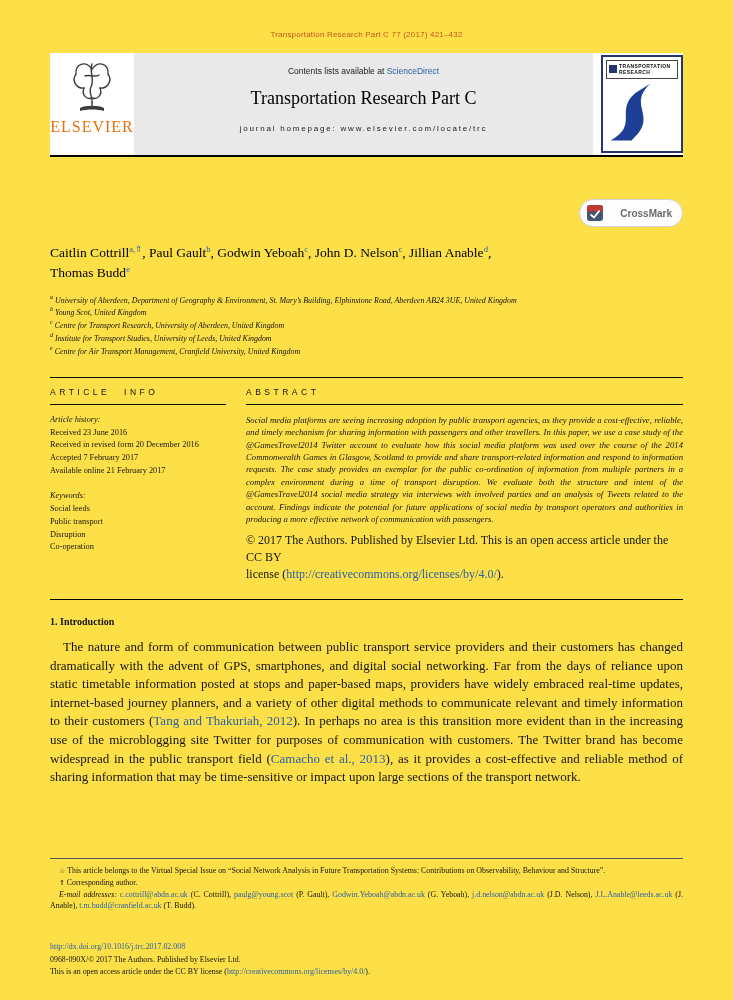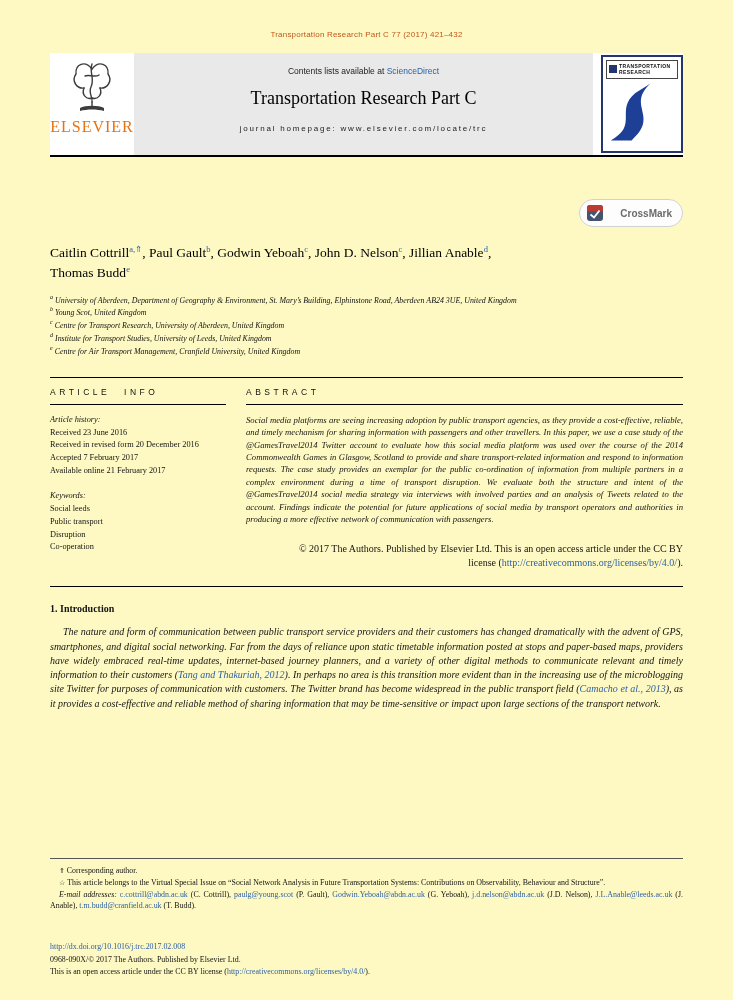--- a/index.html
+++ b/index.html
@@ -1,16 +1,16 @@
 <!DOCTYPE html>
 <html><head>
 <meta charset="utf-8">
 <style>
   html,body{margin:0;padding:0;background:#ffffff;}
-  .page{width:733px;height:1000px;overflow:hidden;position:relative;background:#fef9c3;
+  .page{width:733px;height:1000px;overflow:hidden;position:relative;background:#fde047;
         font-family:"Liberation Serif",serif;color:#141414;padding:30px 50px 24px;box-sizing:border-box;}
 
   
   .top-citation{text-align:center;font-family:"Liberation Sans",sans-serif;font-size:8px;
         color:#c2571a;letter-spacing:.2px;cursor:pointer;}
 
   
   .header-box{display:flex;margin-top:14px;height:102px;}
   .logo-area{width:84px;display:flex;flex-direction:column;align-items:center;padding-top:2px;background:#fff;}
   .elsevier-wordmark{color:#e8710d;font-size:16px;letter-spacing:1px;margin-top:1px;}
@@ -44,26 +44,26 @@
   
   .info-section{display:flex;margin-top:20px;border-top:1px solid #000;border-bottom:1px solid #000;padding:9px 0 16px;}
   .info-col{width:196px;padding-right:20px;flex-shrink:0;box-sizing:border-box;}
   .abstract-col{flex:1;}
   .col-heading{font-family:"Liberation Sans",sans-serif;font-size:8.5px;letter-spacing:3.5px;word-spacing:8px;
         border-bottom:1px solid #000;padding-bottom:7px;margin-bottom:9px;color:#111;}
   .info-label{font-style:italic;font-size:8.3px;line-height:1.55;}
   .info-line{font-size:8.3px;line-height:1.55;}
   .keywords-label{margin-top:12px;}
   .abstract-text{font-size:8.7px;line-height:1.43;text-align:justify;margin:0;font-style:italic;}
-  .abstract-copyright{font-size:10px;line-height:1.43;text-align:right;margin-top:16px;}
+  .abstract-copyright{font-size:12px;line-height:1.43;text-align:left;margin-top:6px;}
   .link{color:#2b61a7;cursor:pointer;text-decoration:none;}
 
   
   .section-heading{font-size:10px;font-weight:bold;margin:16px 0 0;}
-  .body-text{font-size:10px;line-height:1.43;text-align:justify;text-indent:13px;margin:11px 0 0;font-style:italic;}
+  .body-text{font-size:13px;line-height:1.43;text-align:justify;text-indent:13px;margin:11px 0 0;}
 
   
   .footer{position:absolute;left:50px;right:50px;bottom:22px;}
   .footnote-rule{border-top:1px solid #555;margin-bottom:6px;}
   .footnote{font-size:7.9px;line-height:1.42;text-align:justify;margin:0;text-indent:9px;}
   .fn-marker{font-size:7px;}
   .email-line em{}
   .imprint{margin-top:30px;font-size:7.9px;line-height:1.55;}
 </style>
 </head>
@@ -170,24 +170,24 @@
   </div>
 
   <div class="intro">
     <h2 class="section-heading">1. Introduction</h2>
     <p class="body-text"><span>The nature and form of communication between public transport service providers and their customers has changed dramatically with the advent of GPS, smartphones, and digital social networking. Far from the days of reliance upon static timetable information posted at stops and paper-based maps, providers have widely embraced real-time updates, internet-based journey planners, and a variety of other digital methods to communicate relevant and timely information to their customers (</span><a class="link">Tang and Thakuriah, 2012</a><span>). In perhaps no area is this transition more evident than in the increasing use of the microblogging site Twitter for purposes of communication with customers. The Twitter brand has become widespread in the public transport field (</span><a class="link">Camacho et al., 2013</a><span>), as it provides a cost-effective and reliable method of sharing information that may be time-sensitive or impact upon large sections of the transport network.</span></p>
   </div>
 
   <div class="footer">
     <div class="footnote-rule"></div>
     <p class="footnote">
-      <span class="fn-marker">⇑</span> <span>Corresponding author.</span>
+      <span class="fn-marker">☆</span> <span>This article belongs to the Virtual Special Issue on “Social Network Analysis in Future Transportation Systems: Contributions on Observability, Behaviour and Structure”.</span>
     </p>
     <p class="footnote">
-      <span class="fn-marker">☆</span> <span>This article belongs to the Virtual Special Issue on “Social Network Analysis in Future Transportation Systems: Contributions on Observability, Behaviour and Structure”.</span>
+      <span class="fn-marker">⇑</span> <span>Corresponding author.</span>
     </p>
     <p class="footnote email-line">
       <em>E-mail addresses:</em>
       <a class="link">c.cottrill@abdn.ac.uk</a><span> (C. Cottrill), </span><a class="link">paulg@young.scot</a><span> (P. Gault), </span><a class="link">Godwin.Yeboah@abdn.ac.uk</a><span> (G. Yeboah), </span><a class="link">j.d.nelson@abdn.ac.uk</a><span> (J.D. Nelson), </span><a class="link">J.L.Anable@leeds.ac.uk</a><span> (J. Anable), </span><a class="link">t.m.budd@cranfield.ac.uk</a><span> (T. Budd).</span>
     </p>
     <div class="imprint">
       <div><a class="link">http://dx.doi.org/10.1016/j.trc.2017.02.008</a></div>
       <div>0968-090X/© 2017 The Authors. Published by Elsevier Ltd.</div>
       <div><span>This is an open access article under the CC BY license (</span><a class="link">http://creativecommons.org/licenses/by/4.0/</a><span>).</span></div>
     </div>

